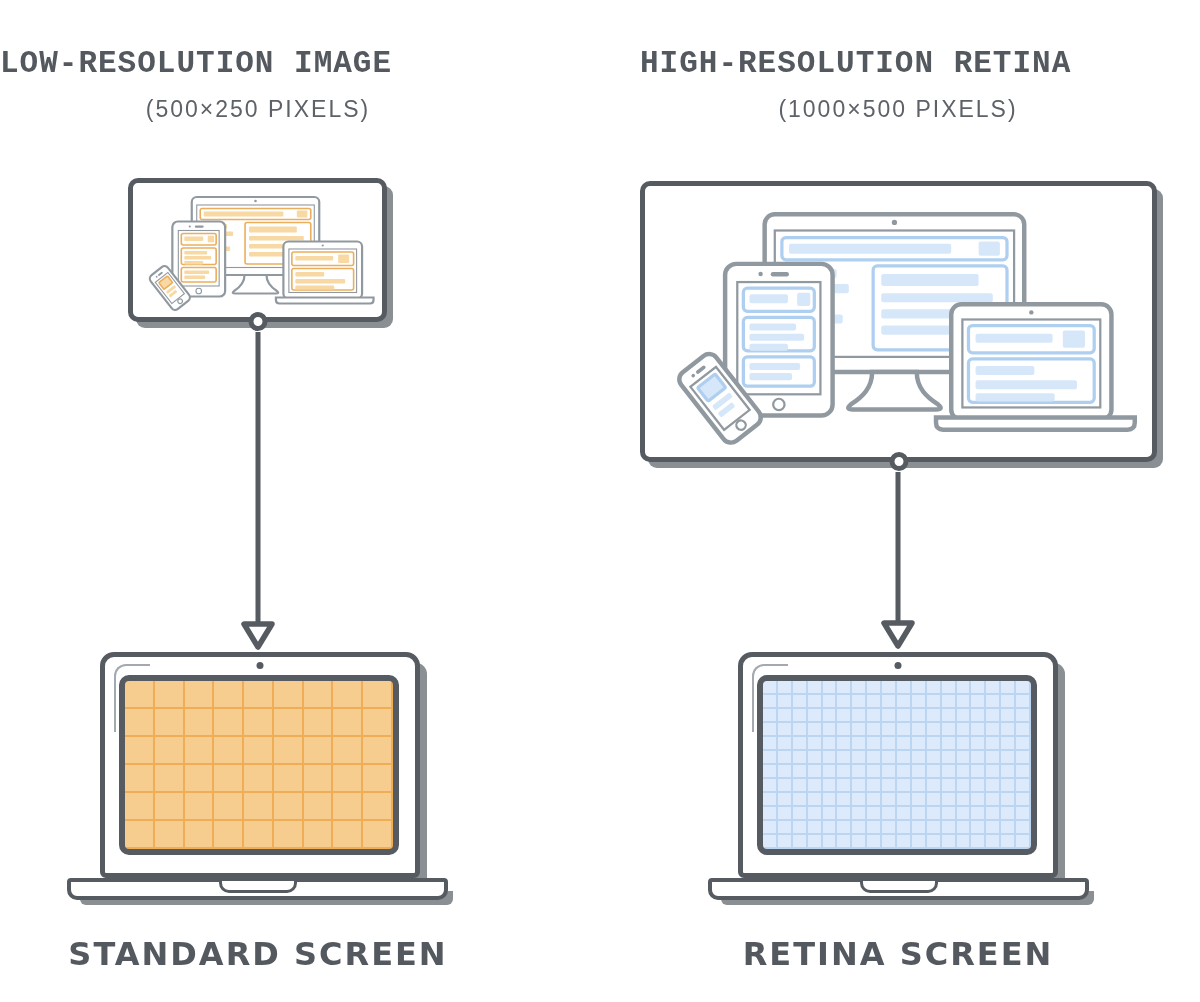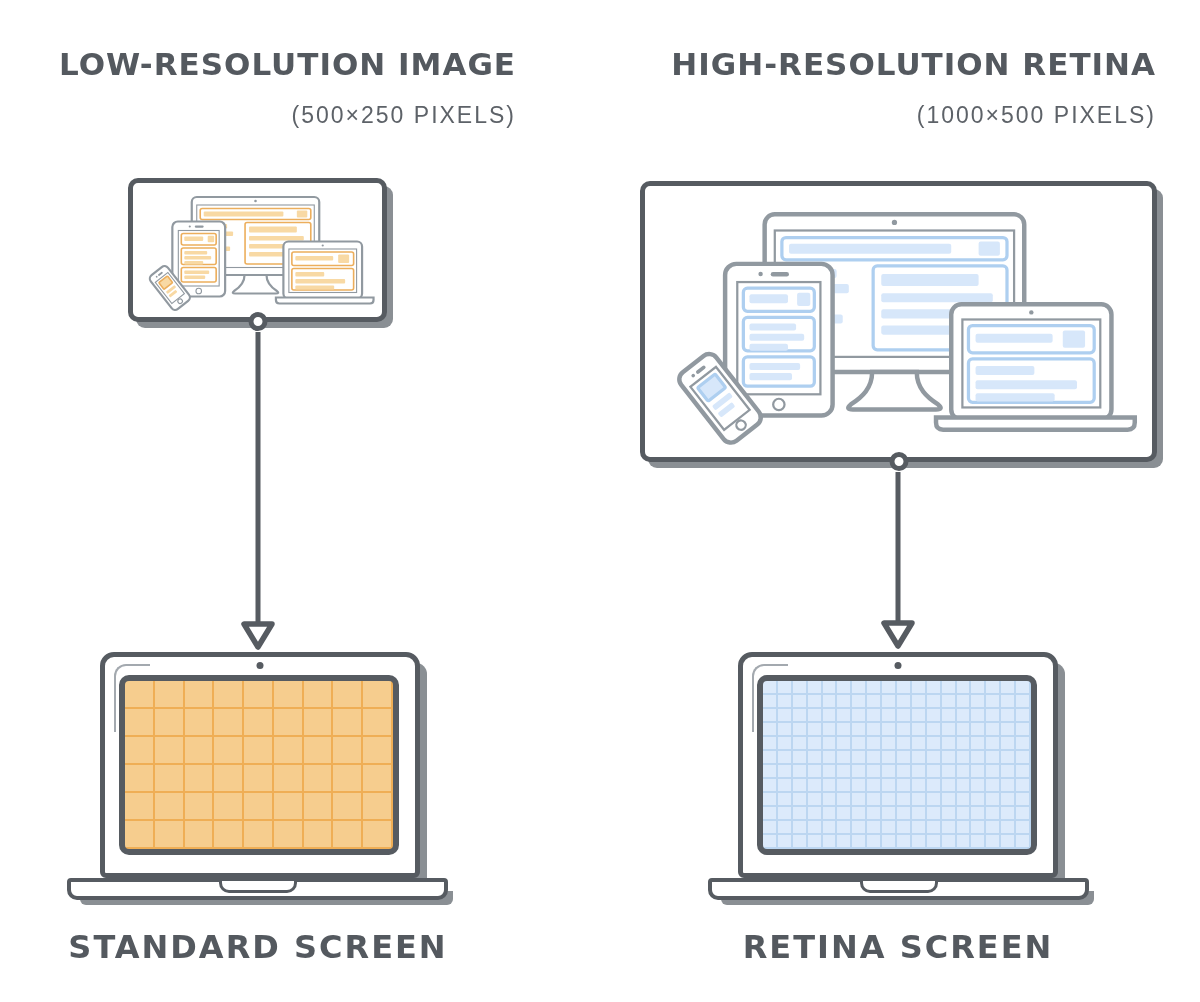--- a/index.html
+++ b/index.html
@@ -7,34 +7,36 @@
   body {
     position: relative;
     background: #ffffff;
     font-family: "DejaVu Sans", sans-serif;
     overflow: hidden;
   }
   .abs { position: absolute; }
 
   
   .title {
-    position: absolute; width: 516px; text-align: right;
+    position: absolute; width: 516px; text-align: left;
     font-size: 31px; font-weight: 700; letter-spacing: 1px;
     color: var(--title-text, #54595F);
+    font-family: Liberation Mono, monospace;
   }
   .subtitle {
     position: absolute; width: 516px; text-align: center;
     font-family: "Liberation Sans", sans-serif;
     font-size: 23px; font-weight: 400; letter-spacing: 2px;
     color: var(--subtitle-text, #5D6268);
   }
   .screen-label {
     position: absolute; width: 516px; text-align: center;
     font-size: 32px; font-weight: 700; letter-spacing: 2px;
     color: var(--title-text, #54595F);
+    margin-top: 7px;
   }
 
   
   .image-card {
     position: absolute;
     background: #fff;
     border: 5px solid var(--outline, #565B61);
     border-radius: 10px;
     box-shadow: 7px 7px 0 -1px var(--shadow, #8A8F94);
   }
@@ -105,21 +107,21 @@
   .base-low  { left: 67px;  top: 878px; }
   .base-high { left: 708px; top: 878px; }
   .notch {
     position: absolute; left: 50%; top: -1px; transform: translateX(-50%);
     width: 78px; height: 12px; background: #fff;
     border: 3px solid var(--outline, #565B61); border-top: none;
     border-radius: 0 0 10px 10px;
   }
 
   .pos-title    { top: 46px; }
-  .pos-subtitle { top: 102px; text-align: right; }
+  .pos-subtitle { top: 96px; }
   .pos-label    { top: 928px; }
   .col-left  { left: 0; }
   .col-right { left: 640px; }
 </style>
 </head>
 <body style="--outline: #565B61; --device-outline: #9199A0; --shadow: #8A8F94; --title-text: #54595F; --subtitle-text: #5D6268;">
 
 <svg width="0" height="0" style="position:absolute" aria-hidden="true">
   <symbol id="devices-art" viewBox="0 0 250 134">
     <g>

